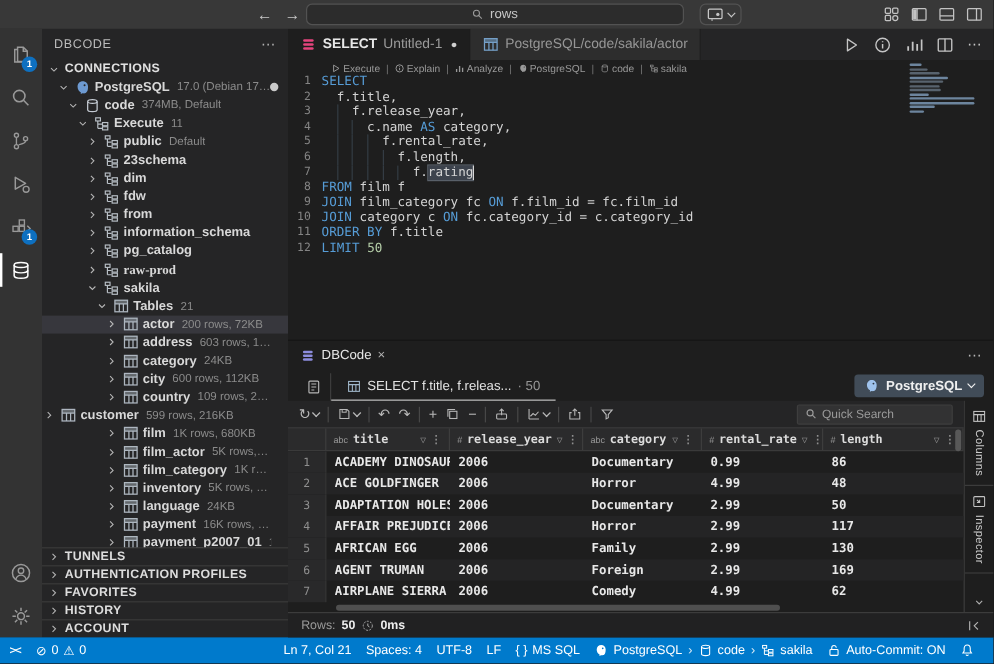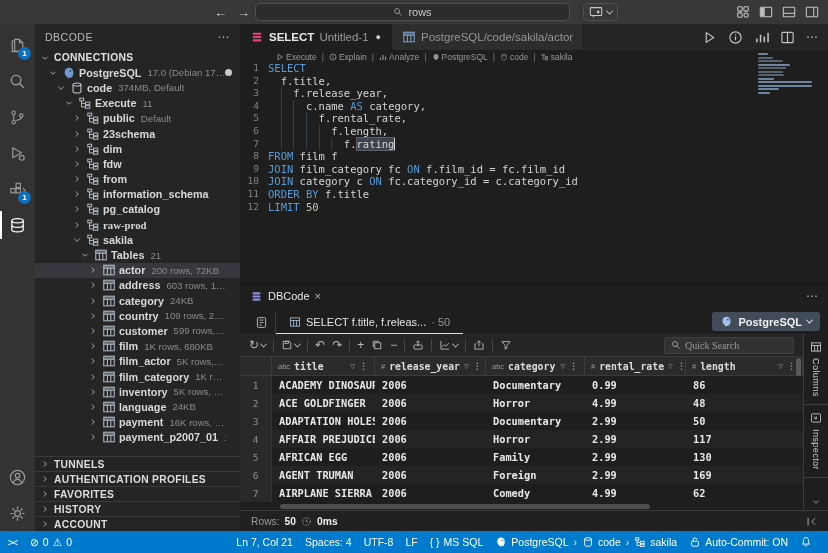--- a/index.html
+++ b/index.html
@@ -83,21 +83,21 @@
   .chv{width:5px;height:5px;border-right:1.3px solid currentColor;border-bottom:1.3px solid currentColor;display:inline-block}
   .chv.down{transform:rotate(45deg) translate(-1px,-1px)}
   
   .gridwrap{flex:1;display:flex;min-height:0}
   .gridcol{flex:1;display:flex;flex-direction:column;min-width:0;position:relative}
   .toolbar{height:22px;flex:none;display:flex;align-items:center;gap:7px;padding:0 9px;background:#252526}
   .tb-btn{color:#b8b8b8;display:flex;align-items:center;gap:2px;font-size:12px;line-height:1}
   .tb-btn .aicon{width:12px;height:12px}
   .tb-sep{width:1px;height:13px;background:#474747}
   .quick-search{margin-left:auto;width:130px;height:17px;background:#323233;border:1px solid #3e3e3e;border-radius:2px;display:flex;align-items:center;gap:4px;padding:0 6px}
-  .quick-search input{background:transparent;border:none;outline:none;color:#bbbbbb;font-size:10px;width:100%;font-family:Liberation Serif, serif}
+  .quick-search input{background:transparent;border:none;outline:none;color:#bbbbbb;font-size:10px;width:100%;font-family:Liberation Sans, sans-serif}
   .quick-search input::placeholder{color:#9a9a9a}
   .qs-ico{width:10px;height:10px;color:#9a9a9a;flex:none}
   .grid-header{height:20px;flex:none;display:flex;background:#2b2b2c;border-top:1px solid #3a3a3a;border-bottom:1px solid #3a3a3a}
   .gh-num{width:32px;flex:none;border-right:1px solid #3d3d3d}
   .gh-cell{display:flex;align-items:center;gap:4px;padding:0 6px;border-right:1px solid #3d3d3d;font-family:"DejaVu Sans Mono",monospace;font-size:9.8px;font-weight:bold;color:#dcdcdc;overflow:hidden;flex:none}
   .gh-type{font-size:7.5px;color:#9a9a9a;font-weight:normal;font-family:"Liberation Sans",sans-serif}
   .gh-funnel{margin-left:auto;color:#8f8f8f;font-size:8px}
   .gh-kebab{color:#8f8f8f;font-size:9px}
   .grid-body{flex:1;overflow:hidden}
   .g-row{height:18px;display:flex;font-family:"DejaVu Sans Mono",monospace;font-size:10.3px;font-weight:bold;color:#e8e8e8}
@@ -541,24 +541,40 @@
               <path d="M5.5 3l5 5-5 5" fill="none" stroke="currentColor" stroke-width="1.8"></path>
             </svg>
           </span>
           <span class="t-ico ico-table">
             <svg viewBox="0 0 16 16">
               <rect x="2" y="2.5" width="12" height="11" fill="none" stroke="currentColor" stroke-width="1.2"></rect>
               <path d="M2 6h12M6.2 6v7.5M10.1 6v7.5" stroke="currentColor" stroke-width="1.2"></path>
               <rect x="2" y="2.5" width="12" height="3.5" fill="currentColor" opacity=".45"></rect>
             </svg>
           </span>
+          <span class="label">city</span>
+          <span class="meta">600 rows, 112KB</span>
+        </div>
+        <div class="tree-row" style="padding-left: 52px;">
+          <span class="chev-box">
+            <svg width="8" height="8" viewBox="0 0 16 16">
+              <path d="M5.5 3l5 5-5 5" fill="none" stroke="currentColor" stroke-width="1.8"></path>
+            </svg>
+          </span>
+          <span class="t-ico ico-table">
+            <svg viewBox="0 0 16 16">
+              <rect x="2" y="2.5" width="12" height="11" fill="none" stroke="currentColor" stroke-width="1.2"></rect>
+              <path d="M2 6h12M6.2 6v7.5M10.1 6v7.5" stroke="currentColor" stroke-width="1.2"></path>
+              <rect x="2" y="2.5" width="12" height="3.5" fill="currentColor" opacity=".45"></rect>
+            </svg>
+          </span>
           <span class="label">country</span>
           <span class="meta">109 rows, 24KB</span>
         </div>
-        <div class="tree-row" style="padding-left: 52px;">
+        <div class="tree-row" style="">
           <span class="chev-box">
             <svg width="8" height="8" viewBox="0 0 16 16">
               <path d="M5.5 3l5 5-5 5" fill="none" stroke="currentColor" stroke-width="1.8"></path>
             </svg>
           </span>
           <span class="t-ico ico-table">
             <svg viewBox="0 0 16 16">
               <rect x="2" y="2.5" width="12" height="11" fill="none" stroke="currentColor" stroke-width="1.2"></rect>
               <path d="M2 6h12M6.2 6v7.5M10.1 6v7.5" stroke="currentColor" stroke-width="1.2"></path>
               <rect x="2" y="2.5" width="12" height="3.5" fill="currentColor" opacity=".45"></rect>

